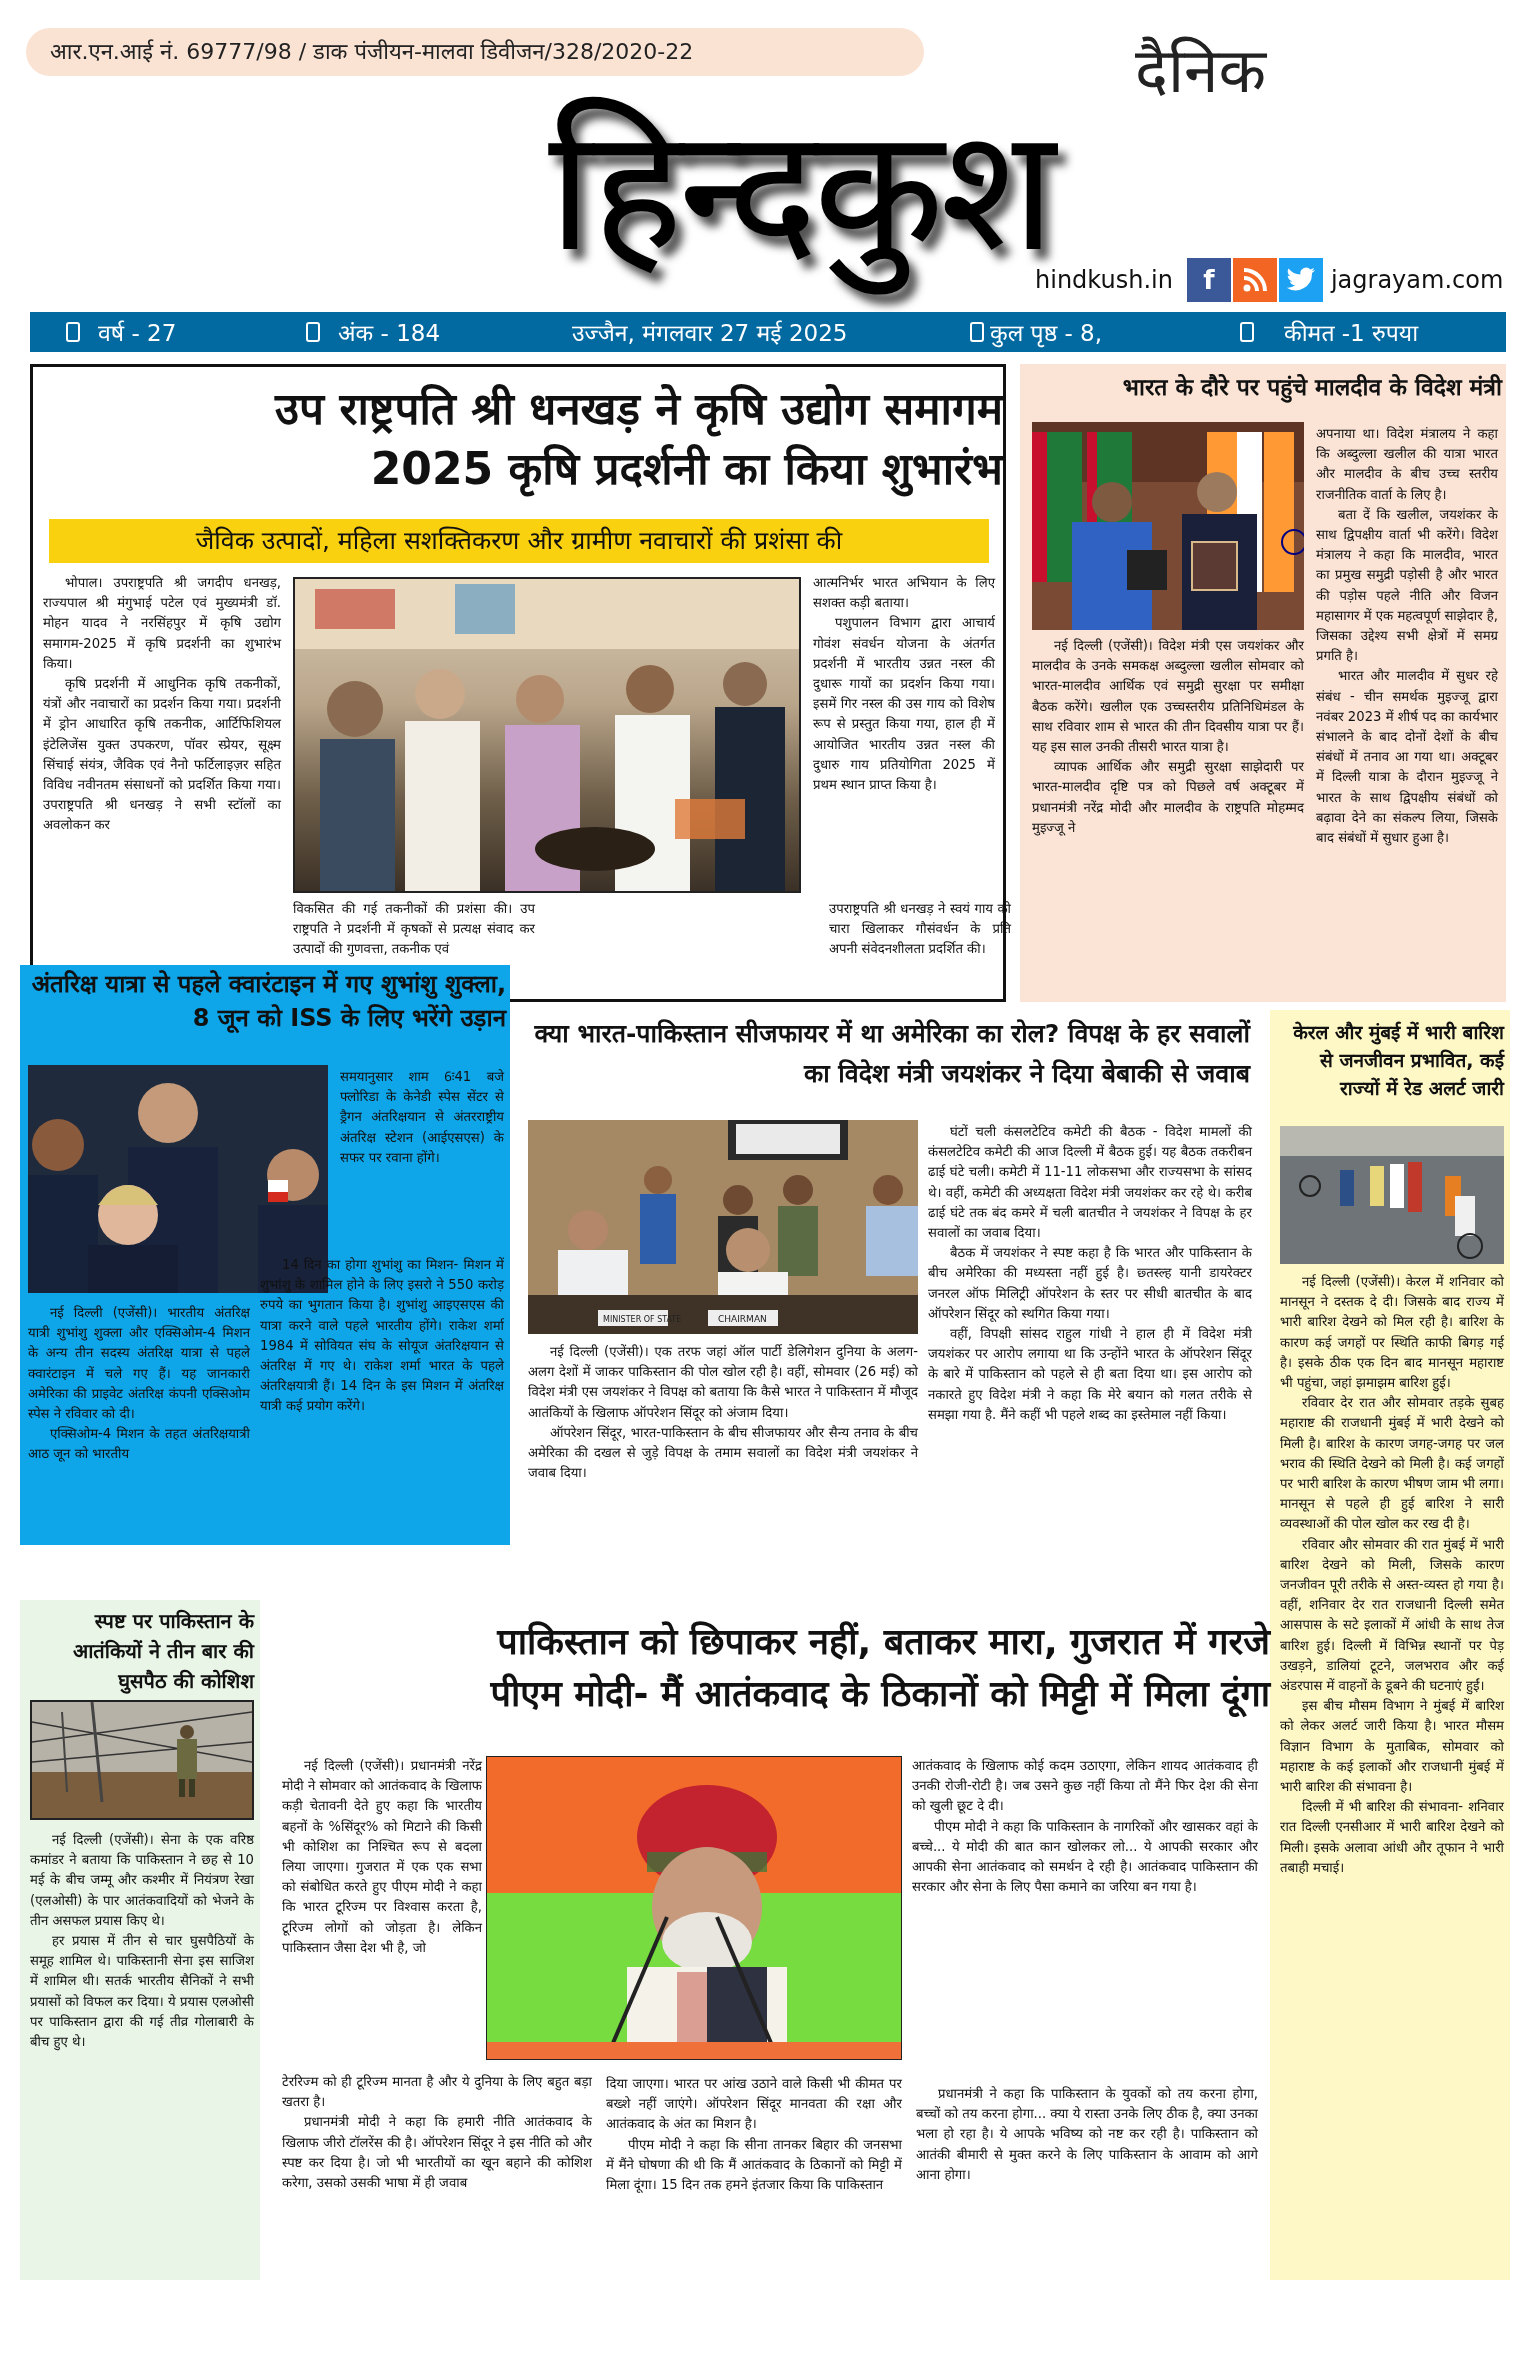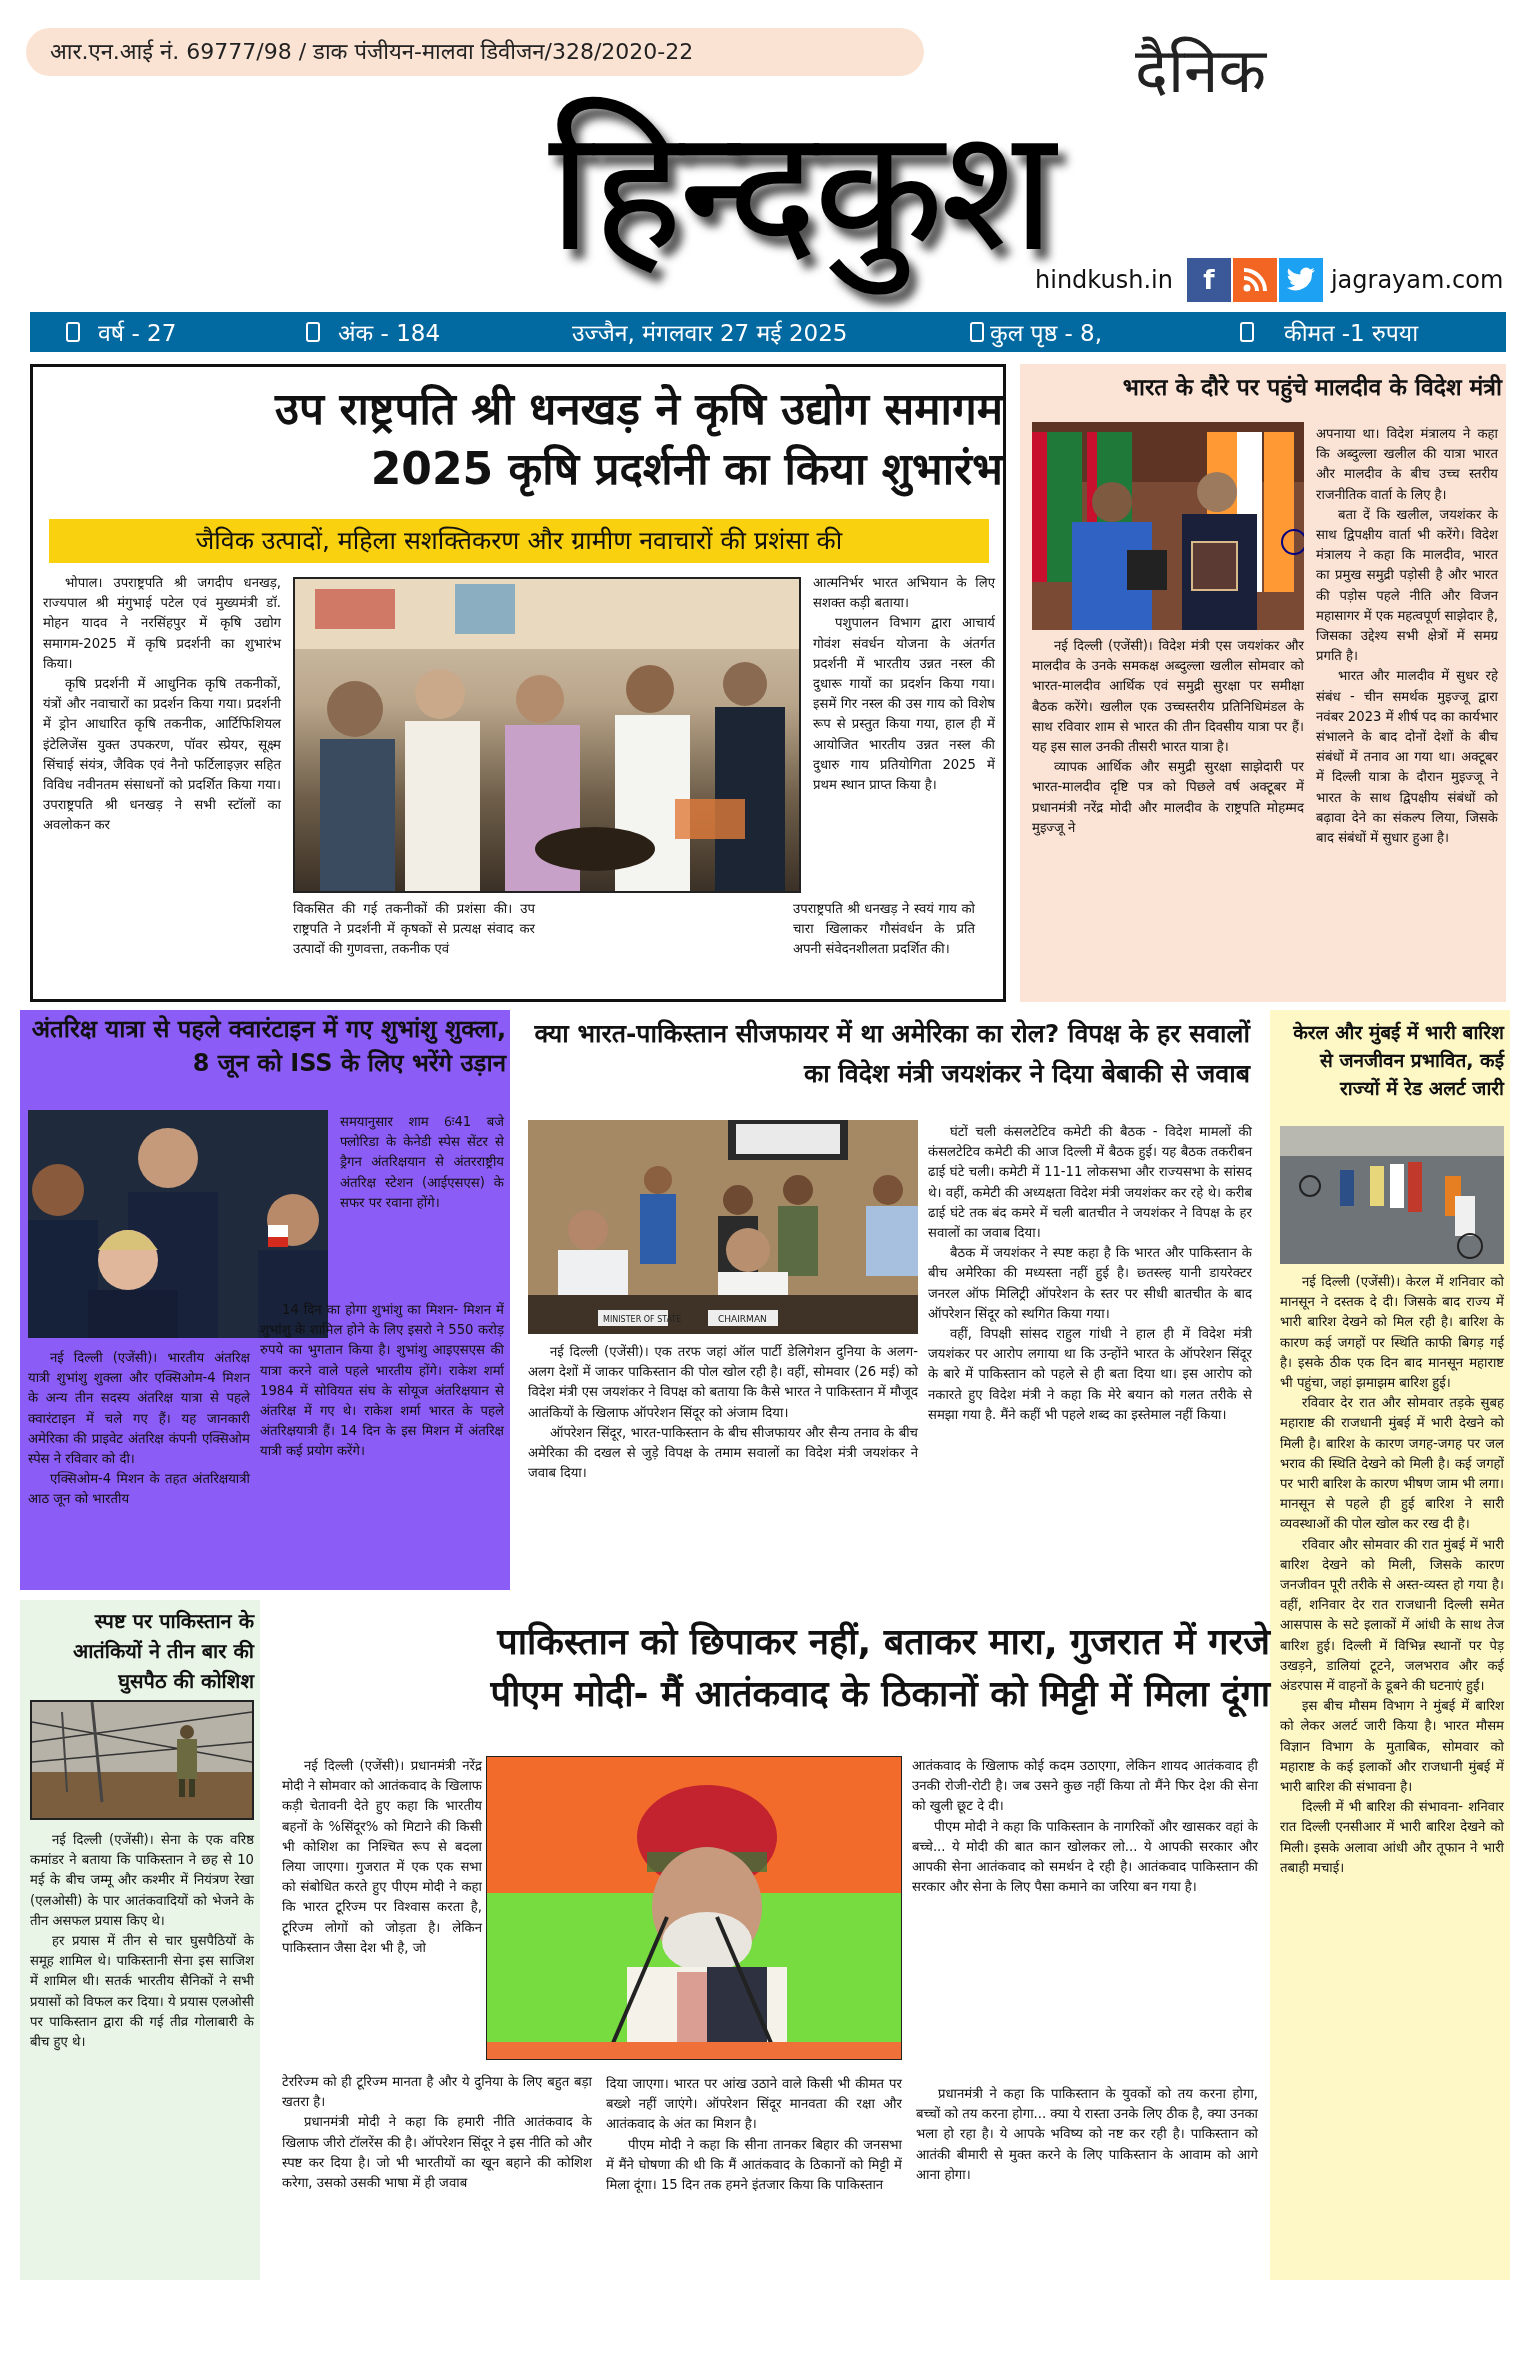--- a/index.html
+++ b/index.html
@@ -16,21 +16,21 @@
 #weblinks{left:1035px;top:258px;height:44px;display:flex;align-items:center;gap:0;font-size:24px;color:#111}
 .soc{width:44px;height:44px;display:inline-flex;align-items:center;justify-content:center;color:#fff;font-weight:bold;font-size:26px}
 #infobar{left:30px;top:312px;width:1476px;height:40px;background:#0369a1;color:#fff;font-size:23px;display:flex;align-items:center}
 .info-item{position:absolute;display:flex;align-items:center;gap:18px}
 .chk{width:14px;height:20px;border:2px solid #fff;border-radius:3px;display:inline-block}
 
 #s1{left:30px;top:364px;width:976px;height:638px;border:3px solid #111;background:#fff}
 #s1-hl{left:0;top:12px;width:970px;font-size:44px;line-height:60px}
 #s1-sub{left:16px;top:152px;width:940px;height:44px;background:#f9d10f;font-size:25px;line-height:44px;text-align:center}
 #s2{left:1020px;top:364px;width:486px;height:638px;background:#fbe4d6}
-#s3{left:20px;top:1010px;width:490px;height:580px;background:#8b5cf6}
+#s3{left:20px;top:965px;width:490px;height:580px;background:#0ea5e9}
 #s4{left:520px;top:1010px;width:740px;height:580px;background:#fff}
 #s5{left:1270px;top:1010px;width:240px;height:1270px;background:#fef8c6}
 #s6{left:20px;top:1600px;width:240px;height:680px;background:#e9f5e7}
 #s7{left:270px;top:1600px;width:1000px;height:680px;background:#fff}
 </style>
 </head>
 <body>
 
 <div class="abs" id="regpill">आर.एन.आई नं. 69777/98 /  डाक पंजीयन-मालवा डिवीजन/328/2020-22</div>
 <div class="abs" id="dainik">दैनिक</div>
@@ -103,21 +103,21 @@
         <rect x="420" y="128" width="70" height="184" fill="#1c2533"></rect>
       <ellipse cx="300" cy="270" rx="60" ry="22" fill="#2a2016"></ellipse>
         <rect x="380" y="220" width="70" height="40" fill="#e07b39" opacity=".8"></rect>
     </svg>
   </div>
   <div class="abs txt" style="left:780px;top:206px;width:182px">
     <p style="text-indent:0">आत्मनिर्भर भारत अभियान के लिए सशक्त कड़ी बताया।</p>
     <p>पशुपालन विभाग द्वारा आचार्य गोवंश संवर्धन योजना के अंतर्गत प्रदर्शनी में भारतीय उन्नत नस्ल की दुधारू गायों का प्रदर्शन किया गया। इसमें गिर नस्ल की उस गाय को विशेष रूप से प्रस्तुत किया गया, हाल ही में आयोजित भारतीय उन्नत नस्ल की दुधारु गाय प्रतियोगिता 2025 में प्रथम स्थान प्राप्त किया है।</p>
   </div>
   <div class="abs txt" style="left:260px;top:532px;width:242px">विकसित की गई तकनीकों की प्रशंसा की। उप राष्ट्रपति ने प्रदर्शनी में कृषकों से प्रत्यक्ष संवाद कर उत्पादों की गुणवत्ता, तकनीक एवं</div>
-  <div class="abs txt" style="left:760px;top:532px;width:182px">उपराष्ट्रपति श्री धनखड़ ने स्वयं गाय को चारा खिलाकर गौसंवर्धन के प्रति अपनी संवेदनशीलता प्रदर्शित की।</div>
+  <div class="abs txt" style="left:796px;top:532px;width:182px">उपराष्ट्रपति श्री धनखड़ ने स्वयं गाय को चारा खिलाकर गौसंवर्धन के प्रति अपनी संवेदनशीलता प्रदर्शित की।</div>
 </div>
 
 <div class="abs" id="s2">
   <div class="abs hd" style="left:6px;top:6px;width:476px;font-size:23px;line-height:34px">भारत के दौरे पर पहुंचे मालदीव के विदेश मंत्री</div>
   <div class="abs photo" style="left:12px;top:58px;width:272px;height:208px;background:#6b3a2a">
     <svg width="272" height="208" viewBox="0 0 272 208">
       <rect width="272" height="208" fill="#7a4a34"></rect>
       <rect x="0" y="0" width="272" height="60" fill="#5e3424"></rect>
       <rect x="15" y="10" width="35" height="150" fill="#1f7a3a"></rect>
         <rect x="0" y="10" width="15" height="150" fill="#c8102e"></rect>

